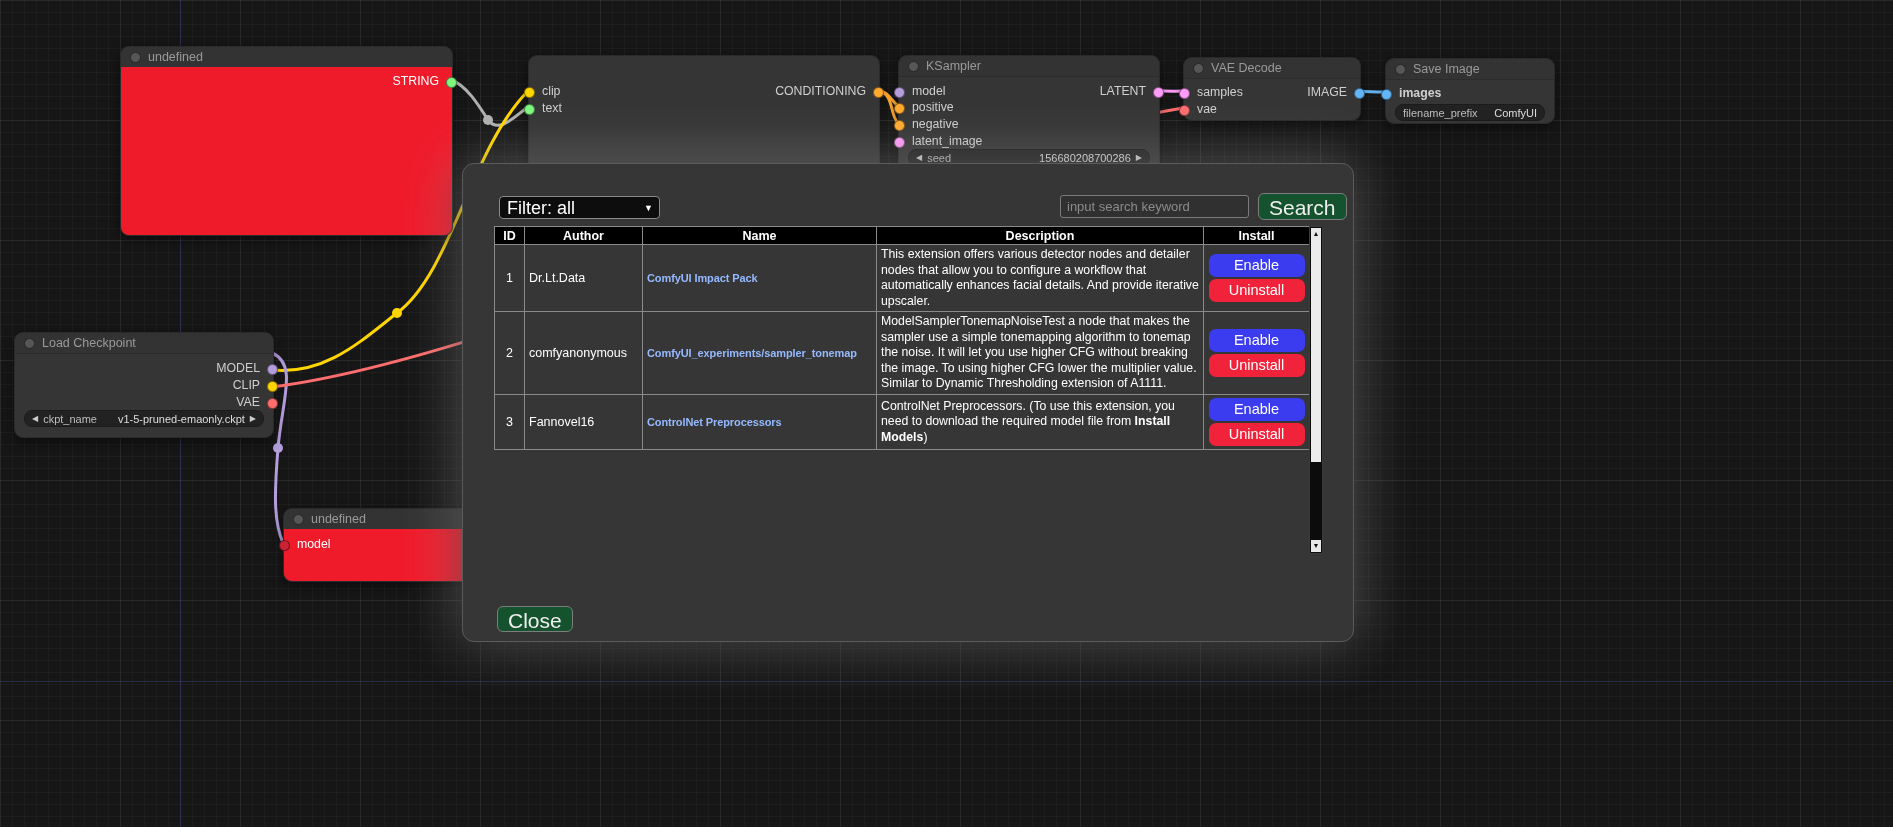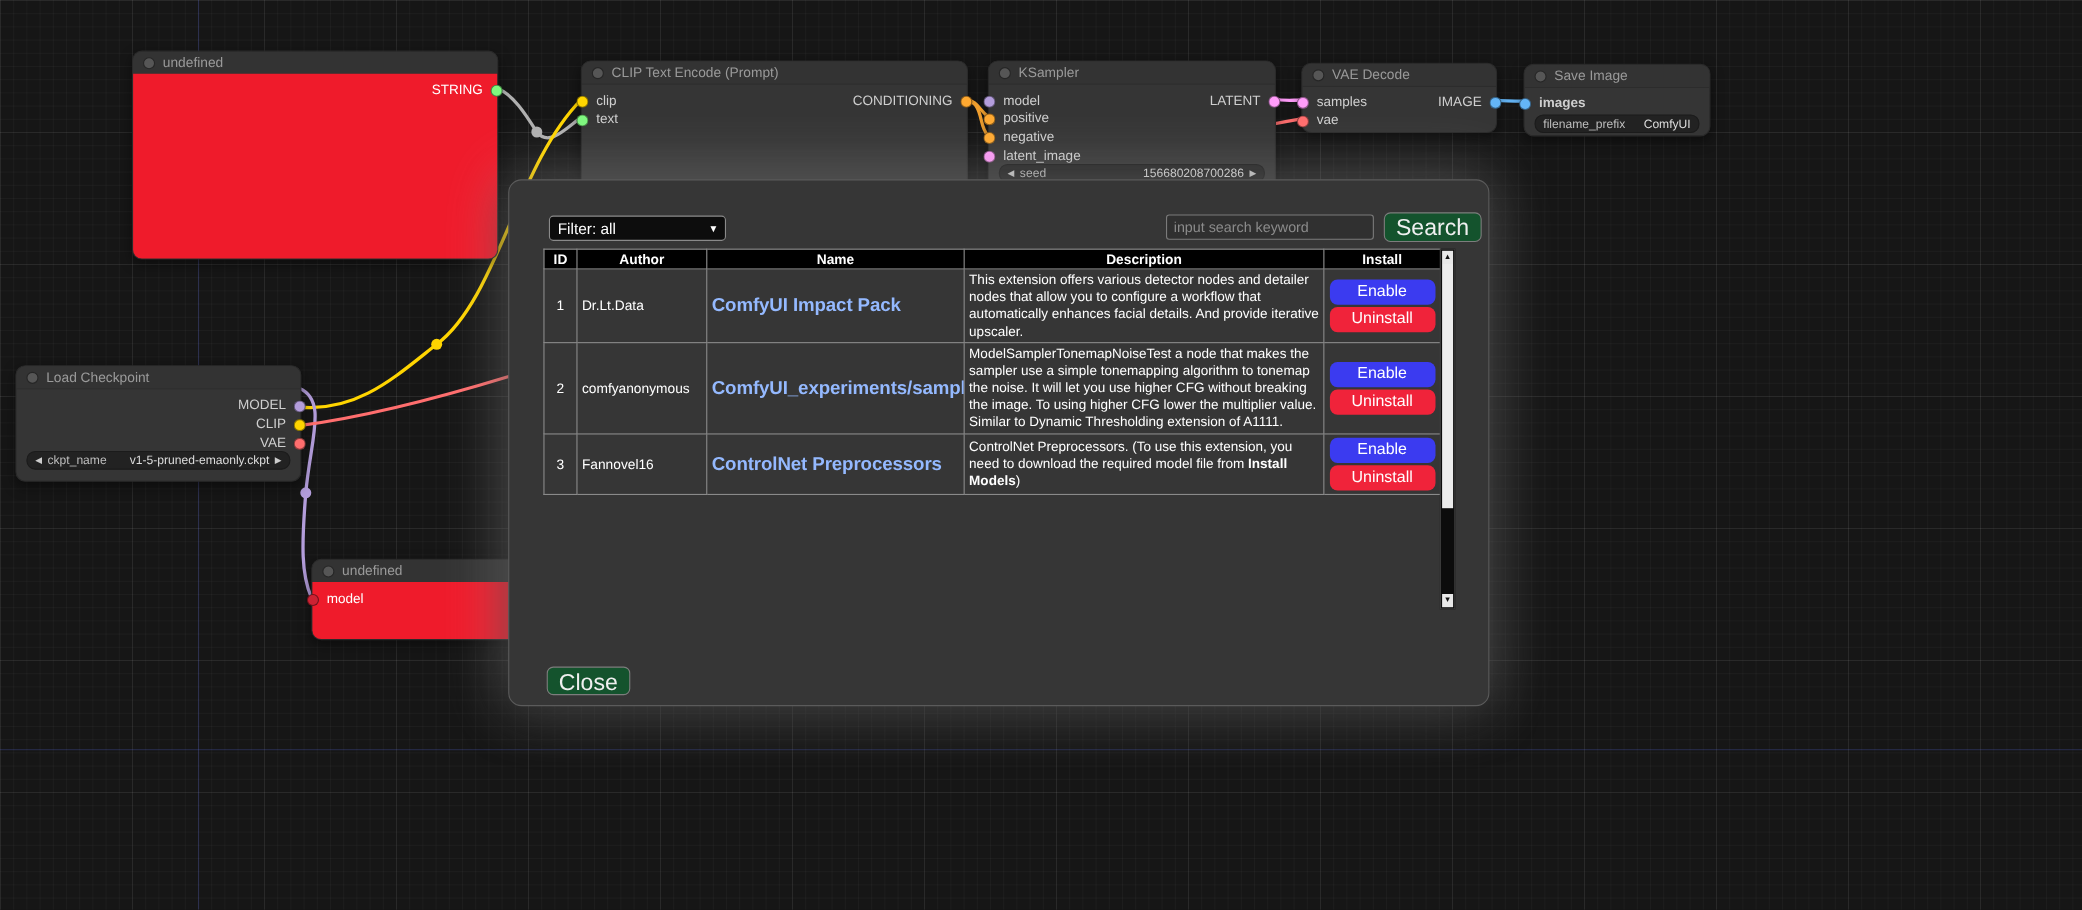--- a/index.html
+++ b/index.html
@@ -37,40 +37,40 @@
   .warr{font-size:8px;color:#cccccc;line-height:15px;}
   .wlabel{color:#bdbdbd;}
   .wval{margin-left:auto;color:#dddddd;}
 
   
   .modal{position:absolute;left:462px;top:163px;width:890px;height:477px;background:#363636;
         border:1px solid #5b5b5b;border-radius:12px;z-index:10;
         box-shadow:0 0 55px 6px rgba(225,225,225,0.30), 0 10px 40px rgba(0,0,0,0.55);}
   .select-wrap{position:absolute;left:36px;top:32px;width:161px;height:23px;}
   .filter-select{width:100%;height:100%;background:#0d0d0d;color:#ffffff;border:1px solid #8a8a8a;
-        border-radius:4px;font-size:14px;padding:0 20px 0 7px;-webkit-appearance:none;appearance:none;
+        border-radius:4px;font-size:18px;padding:0 20px 0 7px;-webkit-appearance:none;appearance:none;
         font-family:"Liberation Sans",sans-serif;}
   .select-caret{position:absolute;right:7px;top:7px;font-size:9px;color:#ffffff;pointer-events:none;}
   .search-input{position:absolute;left:597px;top:31px;width:189px;height:23px;box-sizing:border-box;
         background:#303030;border:1px solid #7b7b7b;border-radius:3px;color:#dddddd;font-size:13px;
         padding:0 6px;font-family:"Liberation Sans",sans-serif;}
   .search-input::placeholder{color:#8b8b8b;}
   .btn-gray{background:#14532d;border:1px solid #7d7d7d;border-radius:6px;color:#efefef;font-size:21px;
         padding:2px 10px;font-family:"Liberation Sans",sans-serif;cursor:pointer;}
   .search-btn{position:absolute;left:795px;top:29px;height:27px;}
   .close-btn{position:absolute;left:34px;top:442px;height:26px;}
 
   .table-zone{position:absolute;left:31px;top:62px;width:829px;height:328px;}
   .mgr-table{border-collapse:collapse;table-layout:fixed;width:815px;color:#ffffff;font-size:12.5px;}
   .mgr-table th{background:#000000;color:#ffffff;font-weight:bold;border:1px solid #8a8a8a;height:17px;padding:0 2px;font-size:12.5px;}
   .mgr-table td{border:1px solid #8a8a8a;padding:2px 4px;vertical-align:middle;}
   .c-id{text-align:center;}
   .c-author{text-align:left;}
   .c-name{overflow:hidden;}
-  .c-name a{color:#94b9ff;font-weight:bold;text-decoration:none;font-size:17px;letter-spacing:-0.1px;}
+  .c-name a{color:#94b9ff;font-weight:bold;text-decoration:none;font-size:11px;letter-spacing:-0.1px;}
   .c-desc{font-size:12.3px;line-height:15.5px;padding:2px 4px;}
   .c-install{text-align:center;padding:2px 4px;}
   .btn-enable,.btn-uninstall{display:block;width:96px;height:23px;margin:1.5px auto;border:none;border-radius:7px;
         color:#ffffff;font-size:14.5px;line-height:21px;font-family:"Liberation Sans",sans-serif;cursor:pointer;}
   .btn-enable{background:#3b3bf0;}
   .btn-uninstall{background:#f0233a;}
 
   .scrollbar{position:absolute;left:815px;top:0;width:14px;height:328px;background:#0c0c0c;border:1px solid #3a3a3a;box-sizing:border-box;}
   .sb-btn{position:absolute;left:1px;width:10px;height:12px;background:#e8e8e8;color:#111;font-size:7px;
         text-align:center;line-height:12px;}
@@ -107,24 +107,20 @@
     <span class="tdot"></span>
     <span>undefined</span>
   </div>
   <div class="slot out" style="top:26px;">
     <span class="onred">STRING</span>
     <span class="dot" style="background:#7ff77f;"></span>
   </div>
 </div>
 
 <div class="node" style="left:528px;top:55px;width:350px;height:230px;">
-  <div class="node-title">
-    <span class="tdot"></span>
-    <span>CLIP Text Encode (Prompt)</span>
-  </div>
   <div class="slot in" style="top:27px;">
     <span class="dot" style="background:#ffd500;"></span>
     <span>clip</span>
   </div>
   <div class="slot in" style="top:44px;">
     <span class="dot" style="background:#7ff77f;"></span>
     <span>text</span>
   </div>
   <div class="slot out" style="top:27px;">
     <span>CONDITIONING</span>

